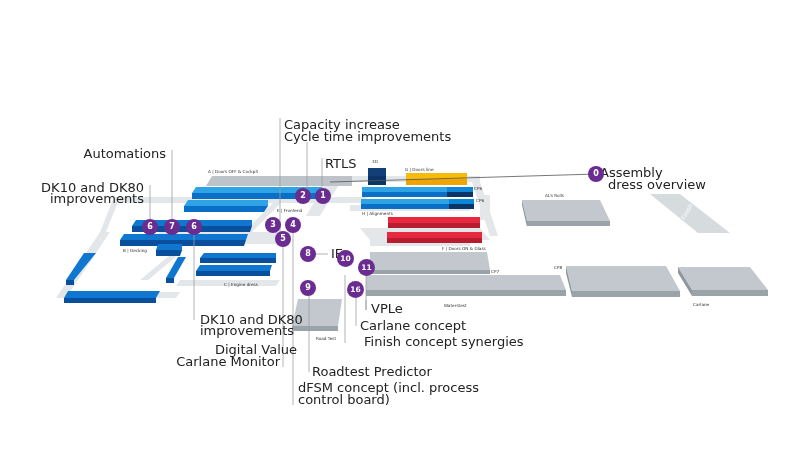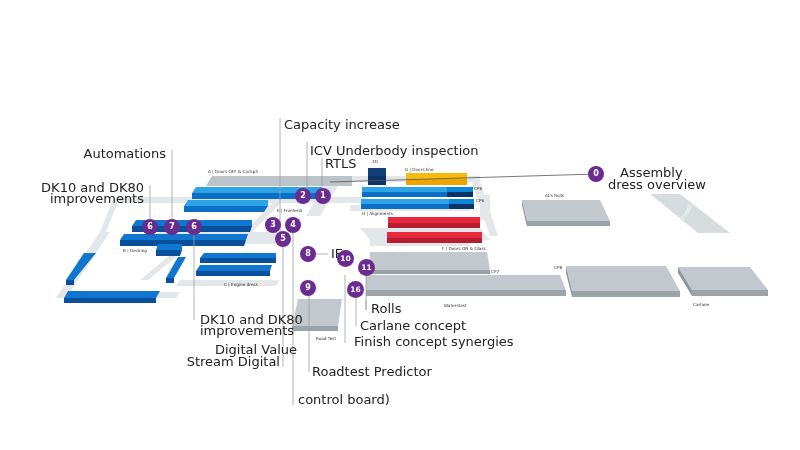--- a/index.html
+++ b/index.html
@@ -168,37 +168,38 @@
 <div class="zone" style="left:442px;top:246px">F | Doors ON &amp; Glass</div>
 <div class="zone" style="left:491px;top:269px">CP7</div>
 <div class="zone" style="left:554px;top:265px">CP8</div>
 <div class="zone" style="left:545px;top:193px">ALS Rolls</div>
 <div class="zone" style="left:444px;top:303px">Waterstest</div>
 <div class="zone" style="left:316px;top:336px">Road Test</div>
 <div class="zone" style="left:693px;top:302px">Carlane</div>
 <div class="zone" style="left:678px;top:208px;font-size:6px;color:#fff;transform:rotate(-62deg)">Finish</div>
 
 <div class="lbl" style="left:284px;top:119px">Capacity increase</div>
-<div class="lbl" style="left:310px;top:145px">ICV Underbody inspection</div>
+<div class="lbl" style="left:284px;top:131px">Cycle time improvements</div>
 <div class="lbl" style="left:325px;top:158px">RTLS</div>
 <div class="lbl right" style="right:634px;top:148px">Automations</div>
 <div class="lbl right" style="right:656px;top:182px">DK10 and DK80</div>
 <div class="lbl right" style="right:656px;top:193px">improvements</div>
 <div class="lbl" style="left:200px;top:314px">DK10 and DK80</div>
 <div class="lbl" style="left:200px;top:325px">improvements</div>
 <div class="lbl right" style="right:503px;top:344px">Digital Value</div>
-<div class="lbl right" style="right:520px;top:356px">Stream Digital</div>
+<div class="lbl right" style="right:520px;top:356px">Carlane Monitor</div>
 <div class="lbl" style="left:331px;top:248px">IE</div>
-<div class="lbl" style="left:371px;top:303px">Rolls</div>
+<div class="lbl" style="left:371px;top:303px">VPLe</div>
 <div class="lbl" style="left:360px;top:320px">Carlane concept</div>
-<div class="lbl" style="left:354px;top:336px">Finish concept synergies</div>
+<div class="lbl" style="left:364px;top:336px">Finish concept synergies</div>
 <div class="lbl" style="left:312px;top:366px">Roadtest Predictor</div>
+<div class="lbl" style="left:298px;top:382px">dFSM concept (incl. process</div>
 <div class="lbl" style="left:298px;top:394px">control board)</div>
 
-<div class="lbl" style="left:620px;top:167px">Assembly</div>
+<div class="lbl" style="left:600px;top:167px">Assembly</div>
 <div class="lbl" style="left:608px;top:179px">dress overview</div>
 
 <div class="badge" style="left:588px;top:166px">0</div>
 <div class="badge" style="left:315px;top:188px">1</div>
 <div class="badge" style="left:295px;top:188px">2</div>
 <div class="badge" style="left:265px;top:217px">3</div>
 <div class="badge" style="left:285px;top:217px">4</div>
 <div class="badge" style="left:275px;top:231px">5</div>
 <div class="badge" style="left:142px;top:219px">6</div>
 <div class="badge" style="left:164px;top:219px">7</div>

